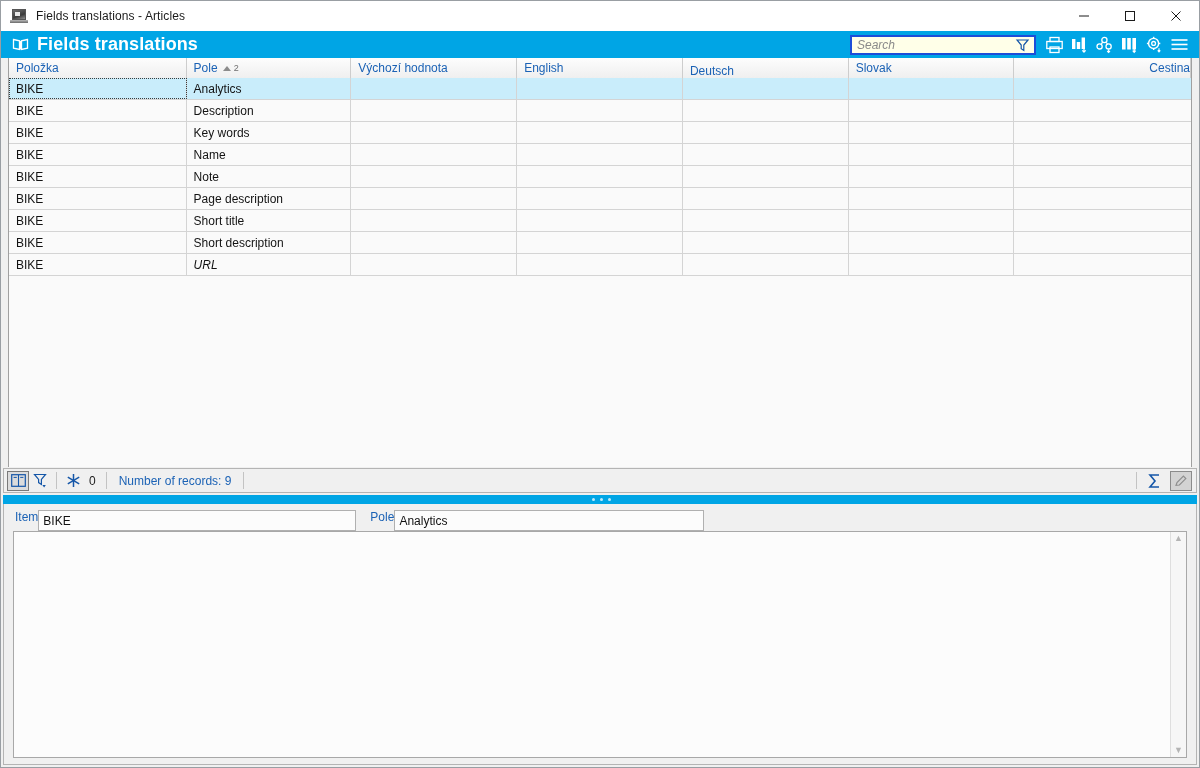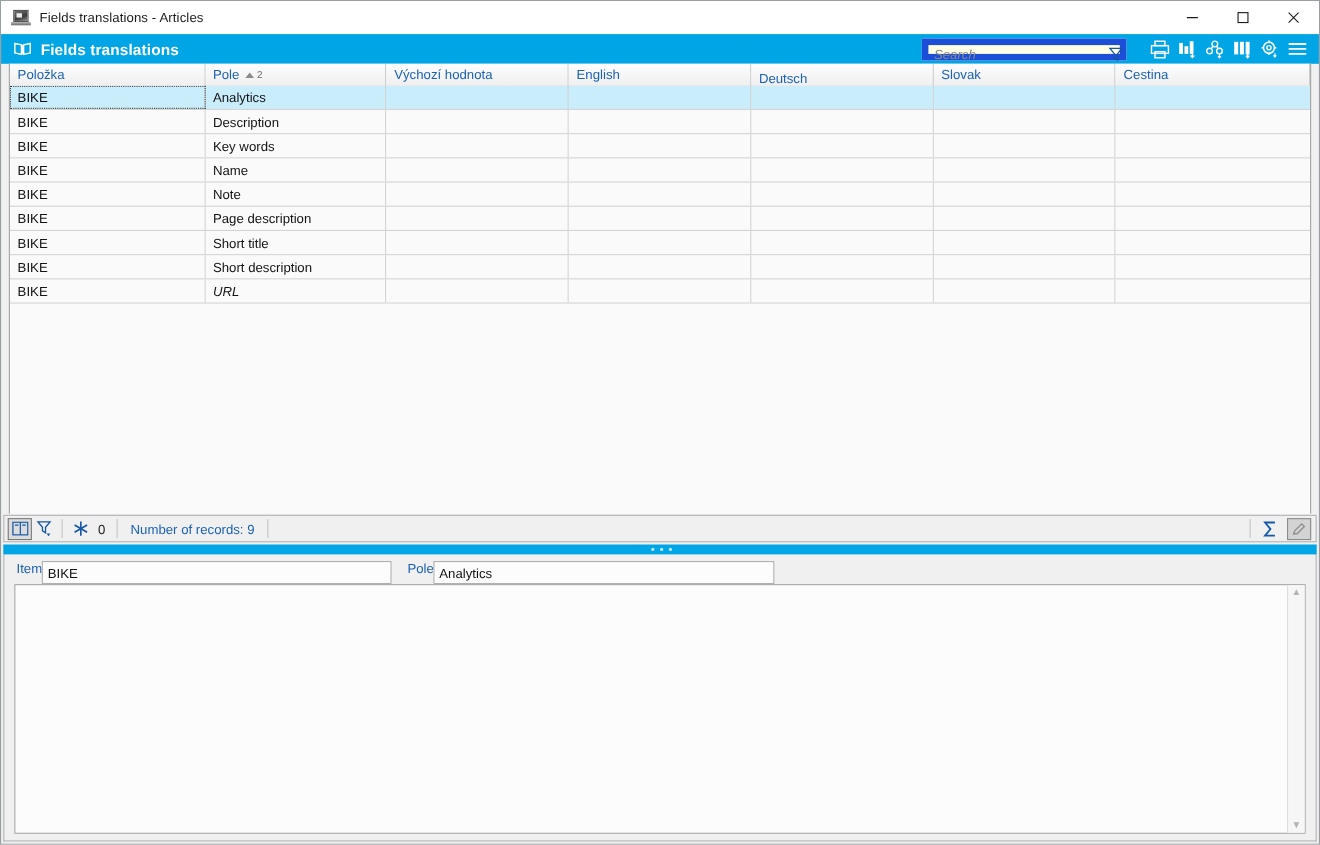--- a/index.html
+++ b/index.html
@@ -67,30 +67,30 @@
   .blue-header {
     height: 27px;
     background: #00a5e5;
     display: flex;
     align-items: center;
     flex: 0 0 27px;
     padding-left: 11px;
   }
   .bh-book { width: 17px; height: 15px; flex: 0 0 17px; margin-right: 8px; }
   .bh-title {
-    font-size: 14px; font-weight: bold; color: #ffffff;
+    font-size: 18px; font-weight: bold; color: #ffffff;
     white-space: nowrap; letter-spacing: .1px;
   }
   .bh-right { margin-left: auto; display: flex; align-items: center; }
   .search-wrap {
     width: 186px; height: 20px;
     background: #ffffe8;
-    border: 6px solid #1d4ed8;
-    display: flex; 
-    margin-right: 20px;
+    border: 2px solid #1d4ed8;
+    display: flex; align-items: center;
+    margin-right: 8px;
     position: relative;
   }
   .search-input {
     border: none; outline: none; background: transparent;
     width: 155px; height: 18px; margin-left: 5px;
     font-family: "Liberation Sans", sans-serif;
     font-size: 12px; font-style: italic; color: #777;
   }
   .search-input::placeholder { color: #8a8a8a; font-style: italic; }
   .funnel-ic { width: 17px; height: 16px; margin-left: 2px; flex:0 0 17px; }
@@ -378,21 +378,21 @@
         </div>
         <div class="gh-cell" style="width: 168px;">
           <span>English</span>
         </div>
         <div class="gh-cell" style="width: 168px; align-items: flex-end;">
           <span>Deutsch</span>
         </div>
         <div class="gh-cell" style="width: 168px;">
           <span>Slovak</span>
         </div>
-        <div class="gh-cell" style="width: 179px;">
+        <div class="gh-cell" style="width: 179px; justify-content: flex-end;">
           <span>Cestina</span>
         </div>
       </div>
     <div class="grid-body" id="grid-body">
         <div class="row selected">
           <div class="cell" style="width: 180px;">BIKE</div>
           <div class="cell" style="width: 167px;">Analytics</div>
           <div class="cell" style="width: 168px;"></div>
           <div class="cell" style="width: 168px;"></div>
           <div class="cell" style="width: 168px;"></div>

